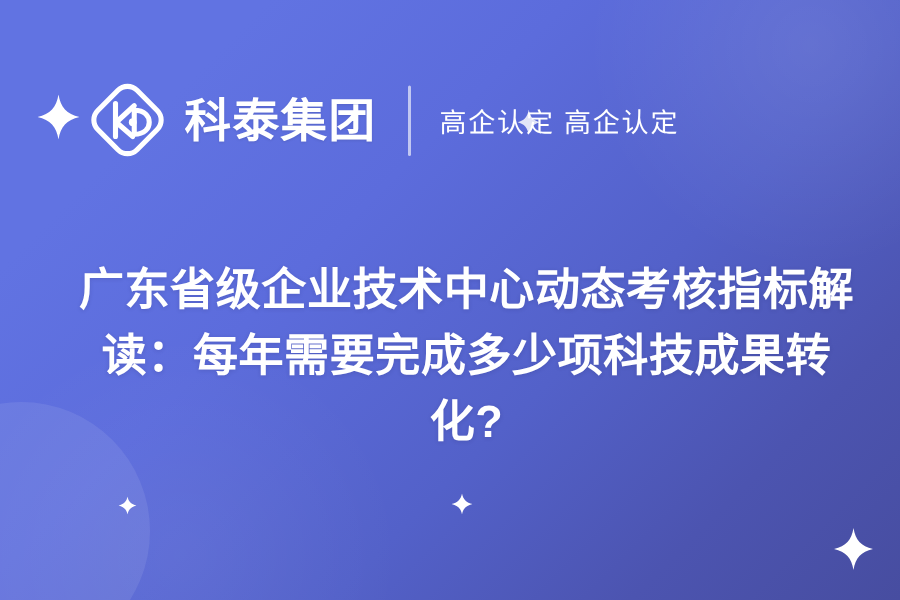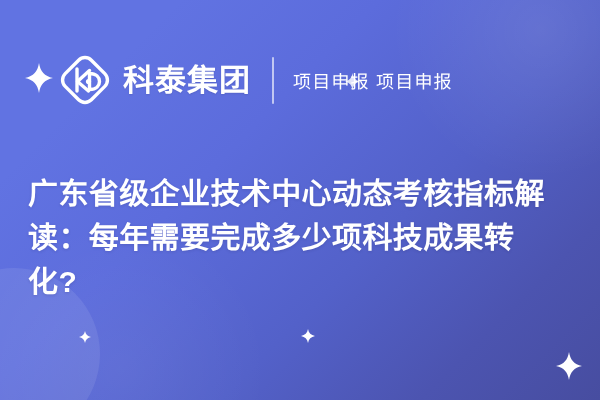--- a/index.html
+++ b/index.html
@@ -161,30 +161,31 @@
     font-weight: 400;
     letter-spacing: 1.2px;
     line-height: 1.2;
     margin-top: 5px;
     white-space: nowrap;
   }
 
   
   .headline {
     position: absolute;
-    left: 28px;
+    left: 48px;
     top: 152px;
     width: 526px;
     color: #ffffff;
     font-size: 30px;
     font-weight: 700;
     line-height: 44px;
     letter-spacing: 0.4px;
     text-shadow: 0 1px 3px rgba(30,30,80,.16);
     word-break: break-all;
+    text-align: center;
   }
 </style>
 </head>
 <body>
 
 <div class="banner">
 
   <div class="bg-glow-tr"></div>
   <div class="bg-glow-bl"></div>
   <div class="bg-circle-bl"></div>
@@ -238,19 +239,19 @@
       </span>
 
       <span class="brand-words">
         <span class="brand-cn">科泰集团</span>
       </span>
     </div>
 
     <i class="divider"></i>
 
     <div class="tagline">
-      <span class="tagline-sub">项目申报 项目申报</span>
+      <span class="tagline-sub">高企认定 高企认定</span>
     </div>
   </div>
 
   <h1 class="headline">广东省级企业技术中心动态考核指标解读：每年需要完成多少项科技成果转化?</h1>
 
 </div>
 
 </body></html>

